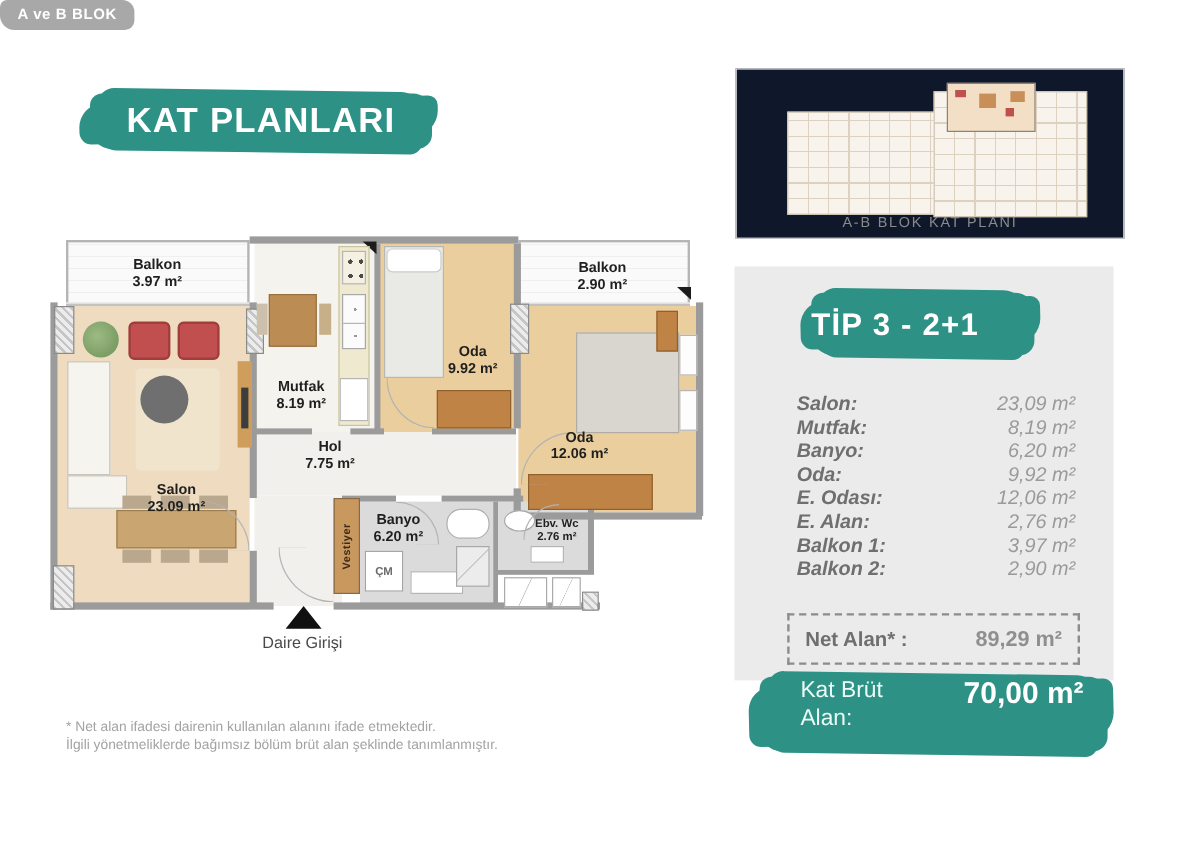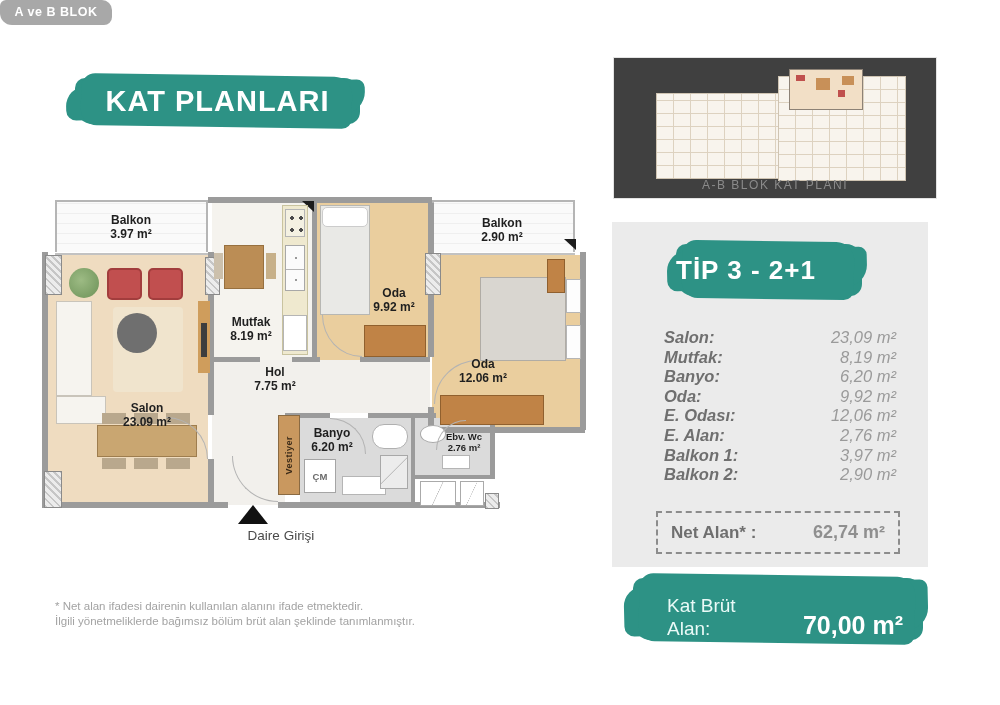--- a/index.html
+++ b/index.html
@@ -18,21 +18,21 @@
     background:inherit; border-radius:14px 18px 10px 16px; transform:rotate(.8deg); z-index:-1; }
 
   .title-banner { left:75px; top:78px; width:285px; height:46px; text-align:center; }
   .title-banner span { color:#fff; font-weight:bold; font-size:29px; line-height:46px; letter-spacing:1px; }
 
   .block-badge { left:110px; top:130px; width:112px; height:25px; background:#A8A8A8;
     border-radius:6px 10px 8px 12px; text-align:center; z-index:1; }
   .block-badge span { color:#fff; font-weight:bold; font-size:12.5px; line-height:25px; letter-spacing:.5px; }
 
   
-  .card { left:613px; top:57px; width:324px; height:142px; background:#404040; border:1px solid #e3e3e3; }
+  .card { left:613px; top:57px; width:324px; height:142px; background:#0f172a; border:1px solid #e3e3e3; }
   .mini-wing { position:absolute; border:1px solid #cfc4b2;
     background:
       repeating-linear-gradient(0deg, rgba(0,0,0,0) 0 12px, #ddd2c0 12px 13px),
       repeating-linear-gradient(90deg, rgba(0,0,0,0) 0 16px, #ddd2c0 16px 17px),
       #f8f4ed; }
   .mini-hl { position:absolute; left:175px; top:11px; width:74px; height:41px;
     background:#f2dfc6; border:1.5px solid #8d8276; z-index:2; }
   .mini-dot { position:absolute; background:#c0504d; }
   .mini-tan { position:absolute; background:#c89058; }
   .card-caption { position:absolute; left:0; right:0; bottom:6px; text-align:center;
@@ -46,21 +46,21 @@
   .room-list { position:absolute; left:52px; top:106px; width:232px; }
   .room-row { display:flex; height:19.6px; line-height:19.6px;font-style:italic; }
   .room-row .lbl { font-weight:bold; color:#6f6f6f; font-size:16.5px; flex:1; }
   .room-row .val { color:#9a9a9a; font-size:16.5px; width:118px; text-align:right; }
 
   .net-box { position:absolute; left:44px; top:289px; width:244px; height:43px;
     border:2px dashed #8c8c8c; display:flex; align-items:center; }
   .net-box .lbl { font-weight:bold; color:#6f6f6f; font-size:17px; padding-left:13px; flex:1; }
   .net-box .val { font-weight:bold; color:#8f8f8f; font-size:18px; padding-right:13px; }
 
-  .gross-banner { left:633px; top:578px; width:290px; height:62px; display:flex; align-items:flex-end; }
+  .gross-banner { left:633px; top:564px; width:290px; height:62px; display:flex; align-items:flex-start; }
   .gross-banner .lbl { color:#eafaf7; font-size:19px; line-height:23px; width:112px; margin-left:34px; }
   .gross-banner .val { color:#fff; font-weight:bold; font-size:25px; flex:1; text-align:right; margin-right:20px; }
 
   
   .footnote { left:55px; top:599px; color:#a3a3a3; font-size:11.5px; line-height:15px; }
 
   
   .plan { left:42px; top:197px; width:548px; height:352px; }
   .room { position:absolute; }
   .w { position:absolute; background:#9b9b9b; }
@@ -79,21 +79,21 @@
   .arc.bl { border-bottom:1px solid #b3b3b3; border-left:1px solid #b3b3b3; border-bottom-left-radius:100%; }
   .furn { position:absolute; z-index:3; }
   .vestiyer-strip { position:absolute; background:#c9985f; border:1.5px solid #8a6a42;
     display:flex; align-items:center; justify-content:center; z-index:3; }
   .vestiyer-strip span { writing-mode:vertical-rl; transform:rotate(180deg);
     font-size:9px; font-weight:bold; color:#3a2a18; letter-spacing:.5px; }
   .cm-box { position:absolute; background:#fff; border:1px solid #a5a5a5; z-index:3;
     display:flex; align-items:center; justify-content:center; font-size:9.5px; font-weight:bold; color:#6b6b6b; }
   .entry-tri { position:absolute; width:0; height:0; z-index:5;
     border-left:15px solid rgba(0,0,0,0); border-right:15px solid rgba(0,0,0,0); border-bottom:19px solid #111; }
-  .entry-label { position:absolute; transform:translateX(-50%); color:#4a4a4a; font-size:13.5px; z-index:5;margin-left:29px; }
+  .entry-label { position:absolute; transform:translateX(-50%); color:#4a4a4a; font-size:13.5px; z-index:5; }
   .balc { background:repeating-linear-gradient(0deg, #fafafa 0 9px, #efefef 9px 10px); border:2px solid #b5b5b5; }
 </style>
 </head>
 <body>
 
 <div class="stage">
 
   <div class="brush title-banner">
     <span>KAT PLANLARI</span>
   </div>
@@ -148,21 +148,21 @@
         <span class="val">3,97 m²</span>
       </div>
       <div class="room-row">
         <span class="lbl">Balkon 2:</span>
         <span class="val">2,90 m²</span>
       </div>
     </div>
 
     <div class="net-box">
       <span class="lbl">Net Alan* :</span>
-      <span class="val">62,74 m²</span>
+      <span class="val">89,29 m²</span>
     </div>
   </div>
 
   <div class="brush gross-banner">
     <span class="lbl">Kat Brüt Alan:</span>
     <span class="val">70,00 m²</span>
   </div>
 
   <div class="abs footnote">
     <div>* Net alan ifadesi dairenin kullanılan alanını ifade etmektedir.</div>

